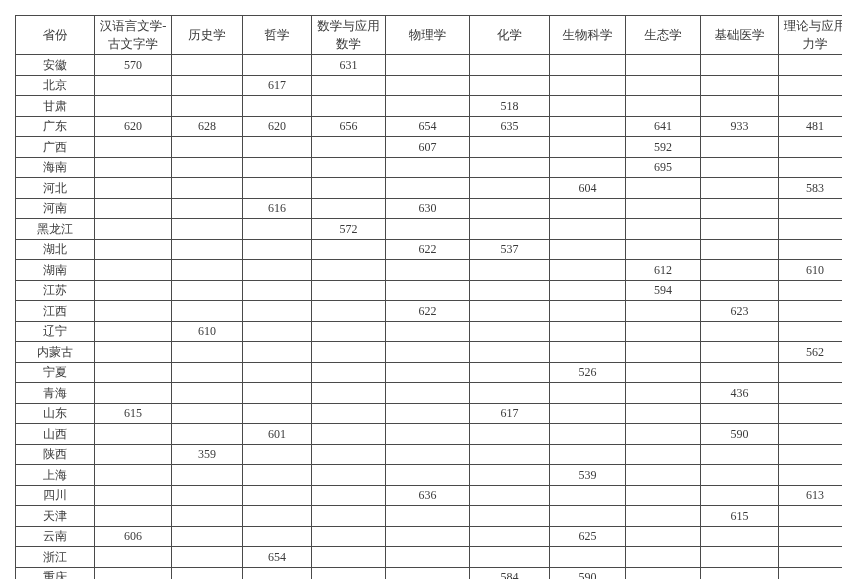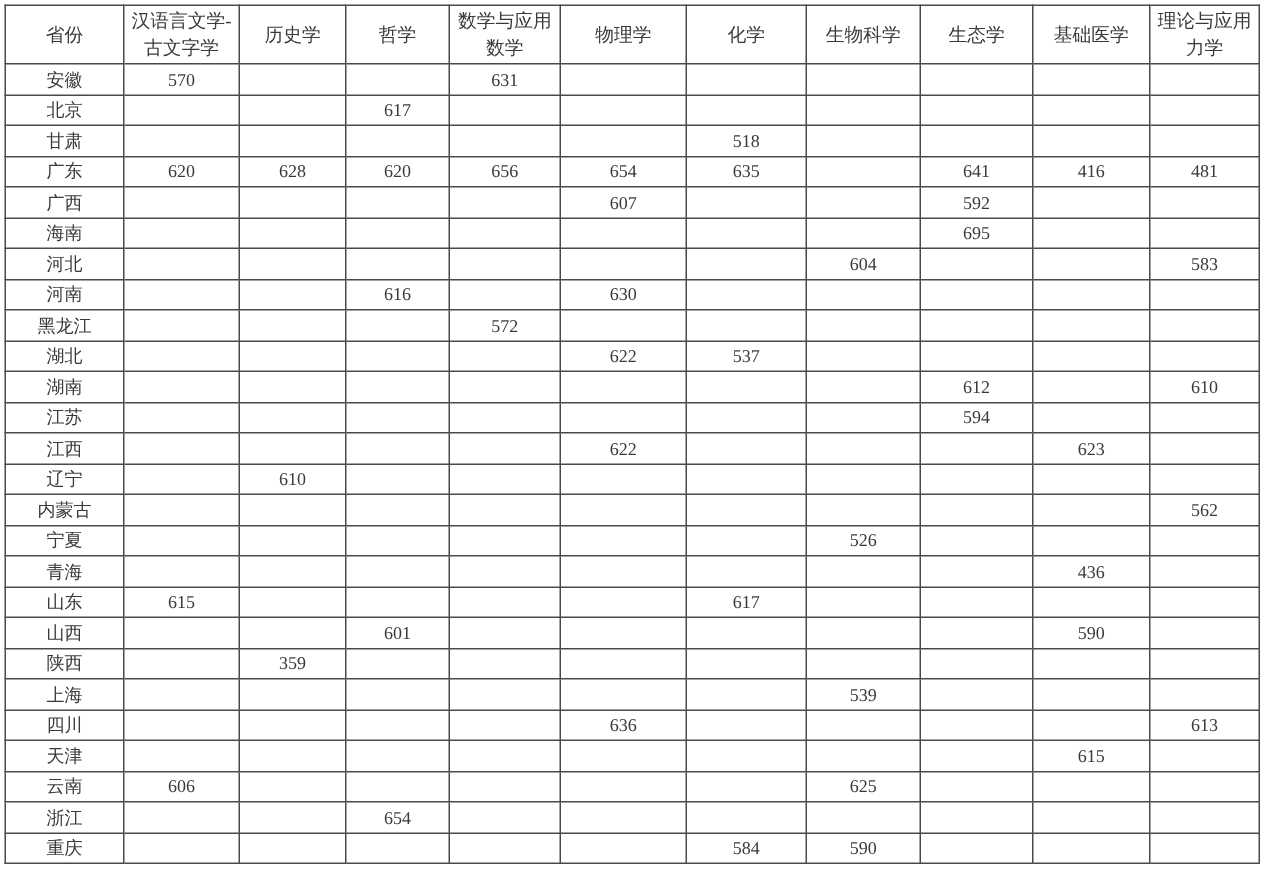--- a/index.html
+++ b/index.html
@@ -7,21 +7,21 @@
     padding: 0;
     width: 842px;
     height: 579px;
     background: #ffffff;
     font-family: "Liberation Serif", "DejaVu Serif", serif;
   }
   .page {
     width: 842px;
     height: 405px;
     box-sizing: border-box;
-    padding: 3px;
+    padding: 15px;
     background: #ffffff;
   }
   table.scores {
     border-collapse: collapse;
     table-layout: fixed;
     width: 836px;
     height: 573px;
     color: #3a3a3a;
   }
   table.scores th,
@@ -127,21 +127,21 @@
         <tr>
           <td>广东</td>
           <td>620</td>
           <td>628</td>
           <td>620</td>
           <td>656</td>
           <td>654</td>
           <td>635</td>
           <td></td>
           <td>641</td>
-          <td>416</td>
+          <td>933</td>
           <td>481</td>
         </tr>
         <tr>
           <td>广西</td>
           <td></td>
           <td></td>
           <td></td>
           <td></td>
           <td>607</td>
           <td></td>

